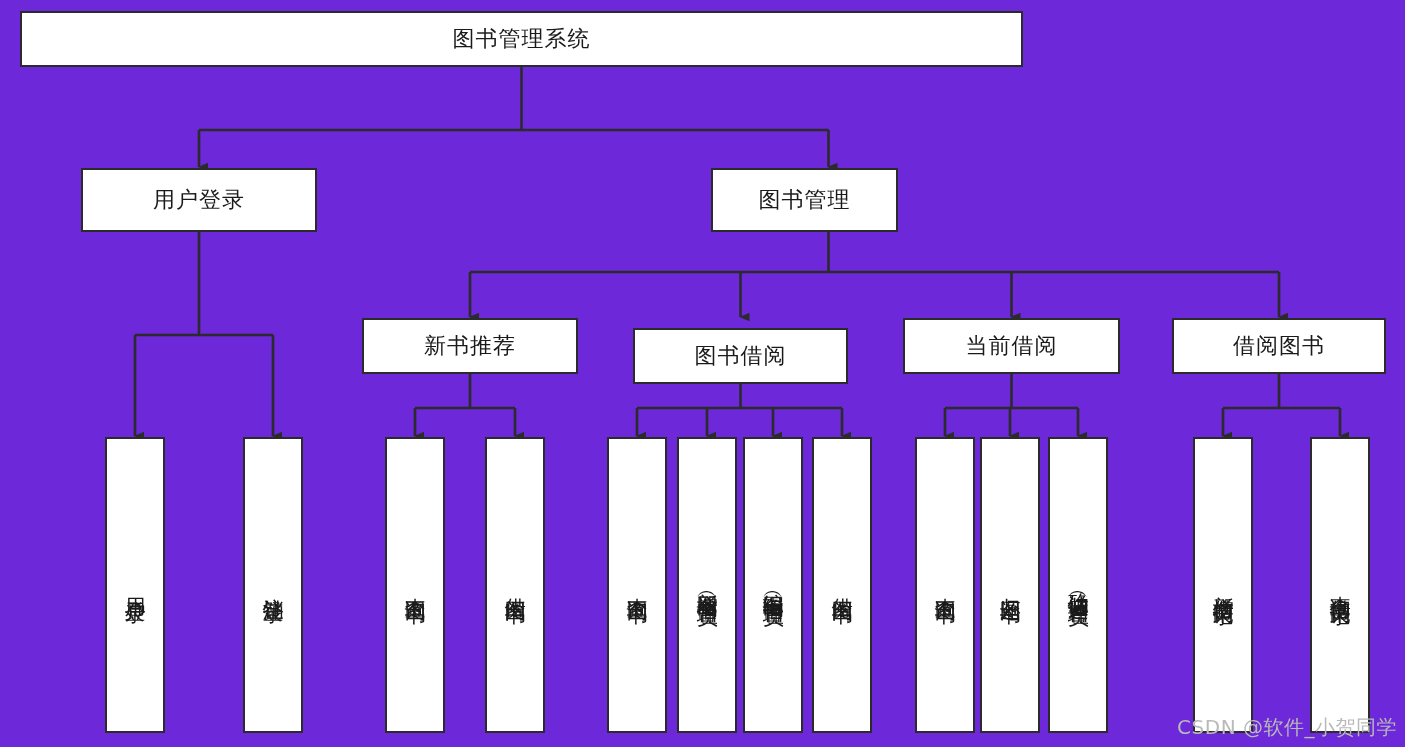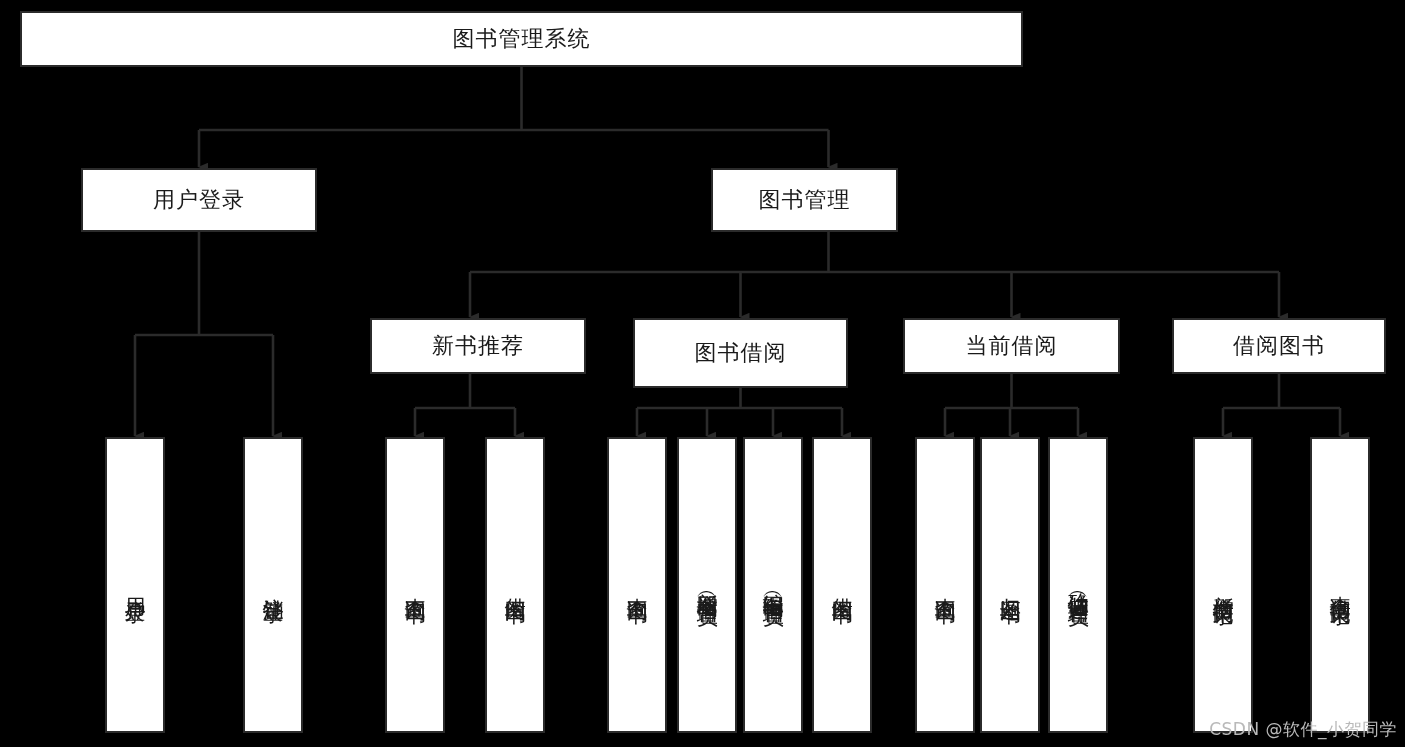--- a/index.html
+++ b/index.html
@@ -8,21 +8,21 @@
     padding: 0;
     background: #ffffff;
   }
   body {
     font-family: "DejaVu Sans", "Liberation Sans", sans-serif;
   }
   #canvas {
     position: relative;
     width: 1405px;
     height: 747px;
-    background: #000000;
+    background: #6d28d9;
     overflow: hidden;
   }
   #wires {
     position: absolute;
     left: 0;
     top: 0;
     width: 1405px;
     height: 747px;
     pointer-events: none;
   }
@@ -56,21 +56,21 @@
     display: block;
   }
   .node.vert .lbl {
     writing-mode: vertical-rl;
     text-orientation: upright;
   }
   #watermark {
     position: absolute;
     right: 8px;
     bottom: 6px;
-    font-size: 17px;
+    font-size: 20px;
     color: #b9b9b9;
     letter-spacing: 0.5px;
     white-space: nowrap;
     user-select: none;
   }
 </style>
 </head>
 <body>
 
 <div id="canvas">
@@ -122,24 +122,24 @@
     <span class="lbl">图书管理系统</span>
   </div>
 
   <div class="node horiz" style="left: 81px; top: 168px; width: 236px; height: 64px;">
     <span class="lbl">用户登录</span>
   </div>
   <div class="node horiz" style="left: 711px; top: 168px; width: 187px; height: 64px;">
     <span class="lbl">图书管理</span>
   </div>
 
-  <div class="node horiz" style="left: 370px; top: 318px; width: 216px; height: 56px;">
+  <div class="node horiz" style="left: 362px; top: 318px; width: 216px; height: 56px;">
     <span class="lbl">新书推荐</span>
   </div>
-  <div class="node horiz" style="left: 633px; top: 318px; width: 215px; height: 70px;">
+  <div class="node horiz" style="left: 633px; top: 328px; width: 215px; height: 56px;">
     <span class="lbl">图书借阅</span>
   </div>
   <div class="node horiz" style="left: 903px; top: 318px; width: 217px; height: 56px; font-family: Liberation Serif, serif;">
     <span class="lbl">当前借阅</span>
   </div>
   <div class="node horiz" style="left: 1172px; top: 318px; width: 214px; height: 56px;">
     <span class="lbl">借阅图书</span>
   </div>
 
   <div class="node vert" style="left: 105px; top: 437px; width: 60px; height: 296px;">

